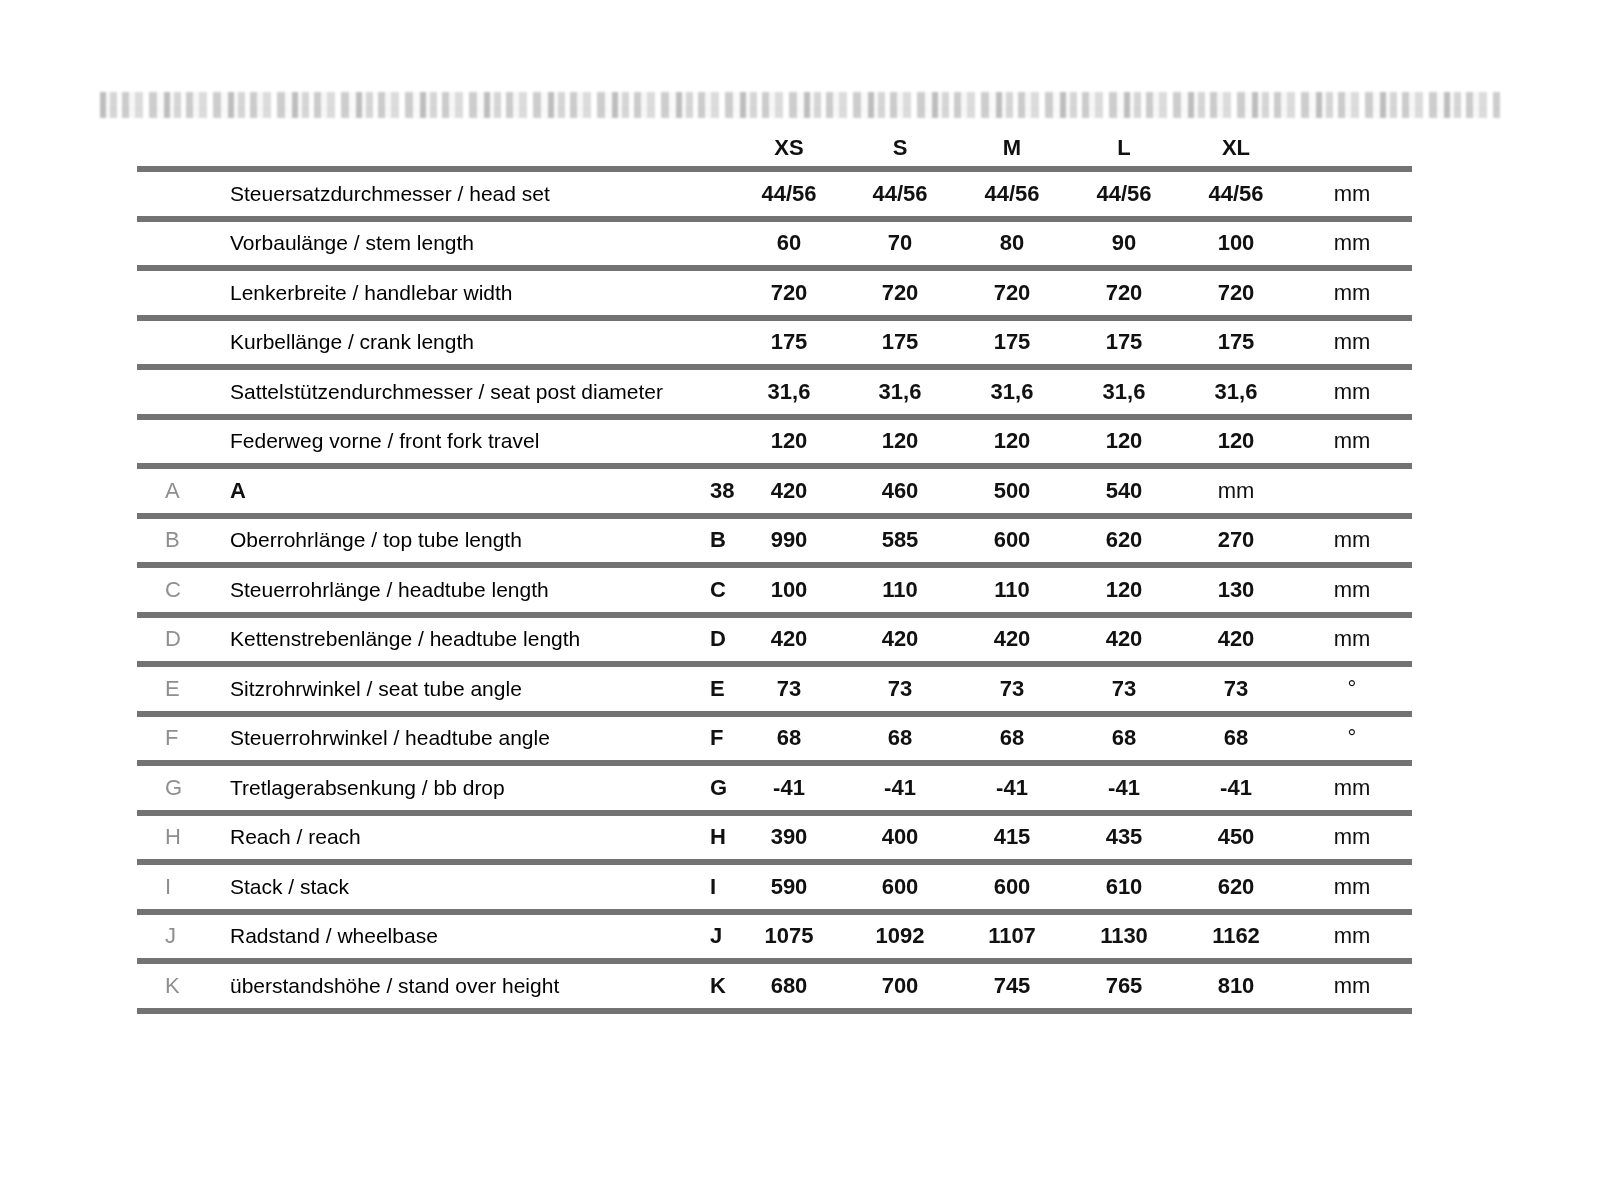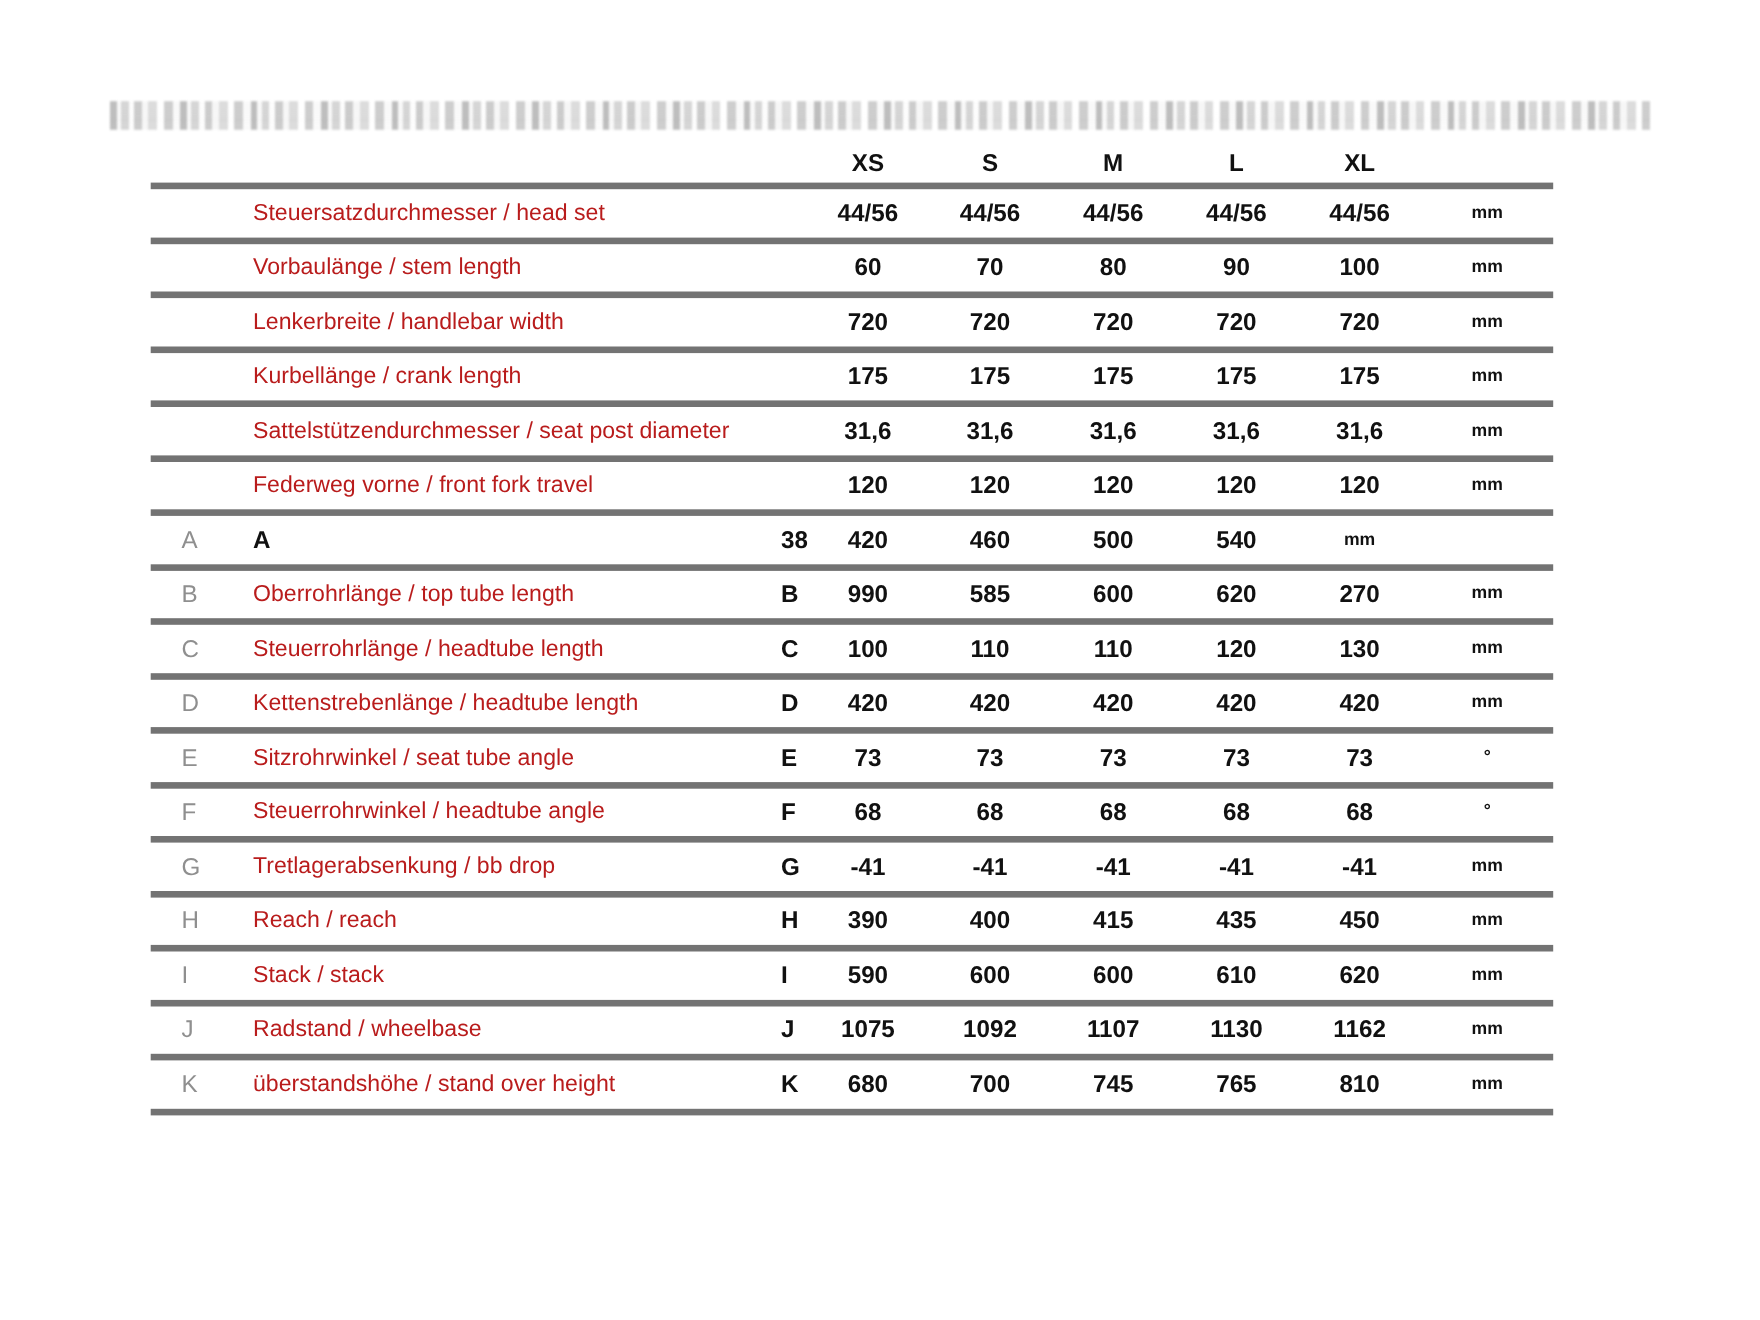--- a/index.html
+++ b/index.html
@@ -32,24 +32,24 @@
     display:grid;
     grid-template-columns:93px 480px 24px 110px 112px 112px 112px 112px 120px;
     align-items:center;
     box-sizing:border-box;
     height:49.5px;
     border-bottom:6px solid #737373;
   }
   .row.header{height:42px;}
   .c{overflow:hidden;white-space:nowrap;}
   .c-letter{color:#8f8f8f;font-size:22px;padding-left:28px;}
-  .c-label{font-size:21px;color:#b91c1c;}
+  .c-label{font-size:21px;color:#000000;}
   .c-inner{font-size:22px;font-weight:bold;color:#111;}
   .c-val{font-size:22px;font-weight:bold;color:#111;text-align:center;}
-  .c-unit{font-size:16px;font-weight:bold;color:#111;text-align:center;}
+  .c-unit{font-size:22px;font-weight:normal;color:#111;text-align:center;}
   .c-size{font-size:22px;font-weight:bold;color:#111;text-align:center;}
 </style>
 </head>
 <body>
 
 <div class="blur-band"></div>
 
 <div class="geo-table">
   <div class="row header">
     <div class="c c-letter"></div>

